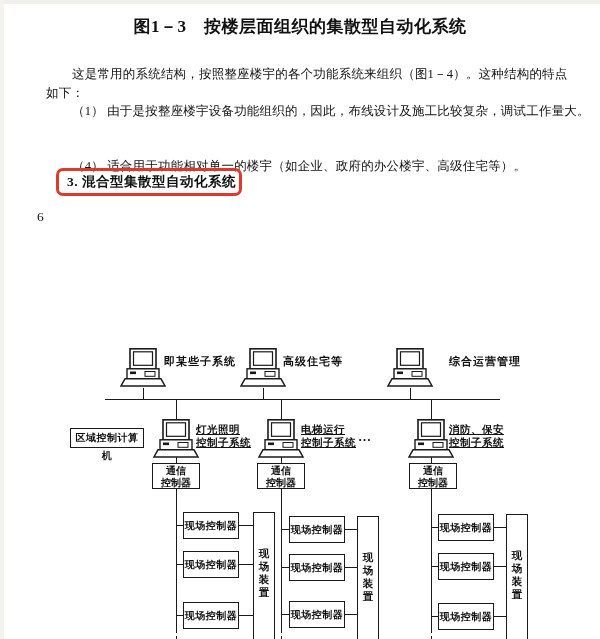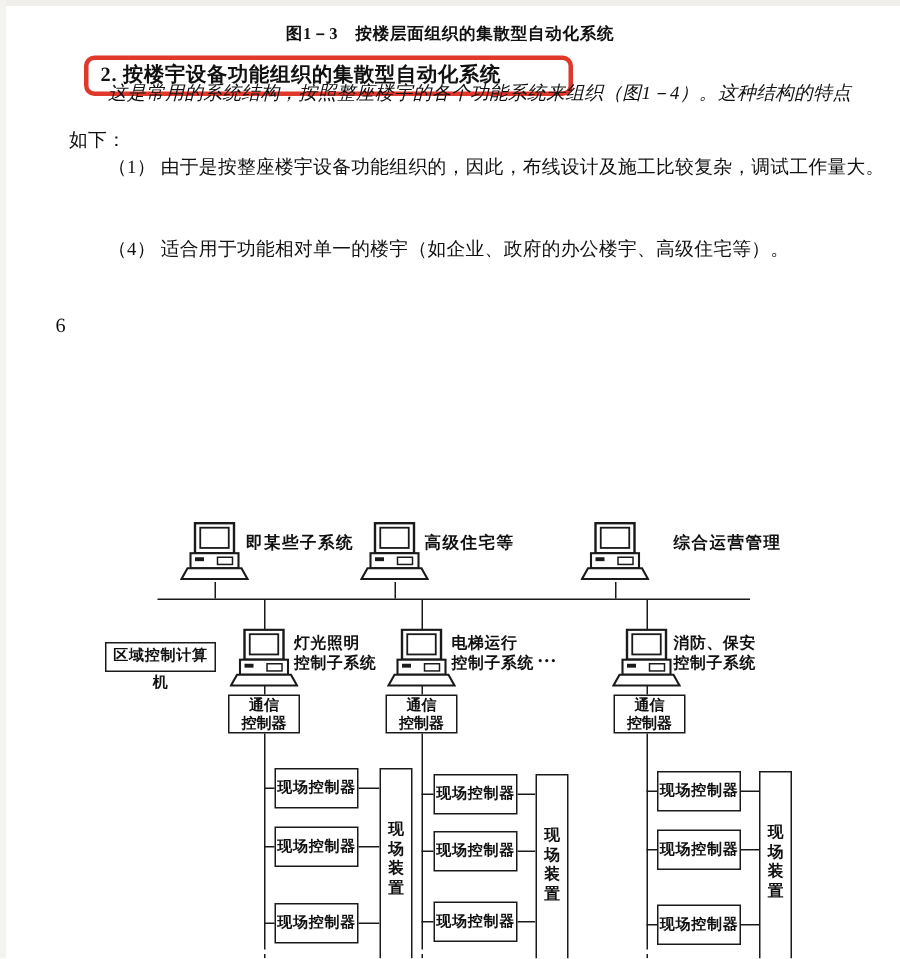--- a/index.html
+++ b/index.html
@@ -8,35 +8,35 @@
     position:relative; width:600px; height:639px;
     background:#ffffff; overflow:hidden;
     font-family:"Liberation Serif","DejaVu Serif",serif;
     color:#111;
   }
   .edge-top { position:absolute; left:0; top:0; width:600px; height:4px; background:#f0efec; }
   .edge-left { position:absolute; left:0; top:0; width:4px; height:639px; background:#f4f3f0; }
 
   
   .caption { position:absolute; left:0; top:15px; width:600px; text-align:center;
-             font-size:11px; font-weight:bold; letter-spacing:.5px; }
+             font-size:17px; font-weight:bold; letter-spacing:.5px; }
   .red-box { position:absolute; border:3px solid #e0392b; border-radius:7px;
              padding:1px 8px 2px 8px; background:transparent; }
   .h2box { left:56px; top:37px; width:326px; }
   .h3box { left:56px; top:168px; width:186px; }
   .red-box .htxt { font-size:13.5px; font-weight:bold; white-space:nowrap; letter-spacing:.5px; }
   .bodyline { position:absolute; font-size:12.5px; white-space:nowrap; letter-spacing:.2px; }
   .pagenum { position:absolute; left:37px; top:209px; font-size:13.5px; }
 
   
   .pc { position:absolute; width:46px; height:40px; }
   .pc svg { display:block; }
   .dlabel { position:absolute; font-size:11px; font-weight:600; white-space:nowrap; letter-spacing:1px; }
   .dlabel2 { position:absolute; font-size:10.5px; font-weight:600; white-space:nowrap;
-             line-height:12.5px; letter-spacing:.5px; }
+             line-height:12.5px; letter-spacing:.5px;text-decoration:underline; }
   .hline { position:absolute; height:1px; background:#1a1a1a; }
   .vline { position:absolute; width:1px; background:#1a1a1a; }
   .vdash { position:absolute; width:0; border-left:1px dashed #1a1a1a; }
   .obox  { position:absolute; border:1px solid #1a1a1a; background:#fff; text-align:center; }
   .areabox { left:70px; top:428px; width:74px; height:20px; font-size:10px; font-weight:600;
              line-height:18px; letter-spacing:.5px; }
   .commbox { width:48px; height:26px; top:463px; font-size:10px; font-weight:600; line-height:12px;
              padding-top:1px; }
   .fcbox { width:56px; height:27px; font-size:10px; font-weight:600; line-height:25px; letter-spacing:.5px; }
   .fdev { position:absolute; width:22px; height:130px; border:1px solid #1a1a1a; background:#fff;
@@ -46,29 +46,29 @@
 </style>
 </head>
 <body>
 
 <div id="page">
   <div class="edge-top"></div>
   <div class="edge-left"></div>
 
   <div class="caption">图1－3　按楼层面组织的集散型自动化系统</div>
 
-  <div class="red-box h2box" style="border-color: rgb(224, 57, 43);">
-    <span class="htxt">2.  按楼宇设备功能组织的集散型自动化系统</span>
-  </div>
-
-  <div class="bodyline" style="left:72px; top:54px;font-style:italic;">这是常用的系统结构，按照整座楼宇的各个功能系统来组织（图1－4）。这种结构的特点</div>
+
+  <div class="bodyline" style="left:72px; top:66px;">这是常用的系统结构，按照整座楼宇的各个功能系统来组织（图1－4）。这种结构的特点</div>
   <div class="bodyline" style="left:46px; top:85px;">如下：</div>
   <div class="bodyline" style="left:72px; top:103px;">（1） 由于是按整座楼宇设备功能组织的，因此，布线设计及施工比较复杂，调试工作量大。</div>
   <div class="bodyline" style="left:72px; top:158px;">（4） 适合用于功能相对单一的楼宇（如企业、政府的办公楼宇、高级住宅等）。</div>
 
+  <div class="red-box h3box" style="border-color: rgb(224, 57, 43);">
+    <span class="htxt">3.  混合型集散型自动化系统</span>
+  </div>
 
   <div class="pagenum">6</div>
 
   <div class="pc" style="left:120px; top:348px;">
       <svg width="46" height="40" viewBox="0 0 46 40" xmlns="http://www.w3.org/2000/svg">
         <rect x="10" y="0.8" width="26" height="20" fill="#fff" stroke="#1a1a1a" stroke-width="1.6"></rect>
         <rect x="13.5" y="3.8" width="19" height="13.5" fill="#fff" stroke="#1a1a1a" stroke-width="1.2"></rect>
         <rect x="7" y="20.8" width="32" height="10" fill="#fff" stroke="#1a1a1a" stroke-width="1.4"></rect>
         <rect x="10" y="23.5" width="6" height="2.6" fill="#1a1a1a"></rect>
         <rect x="25" y="23.5" width="10" height="4.8" fill="#fff" stroke="#1a1a1a" stroke-width="1"></rect>

